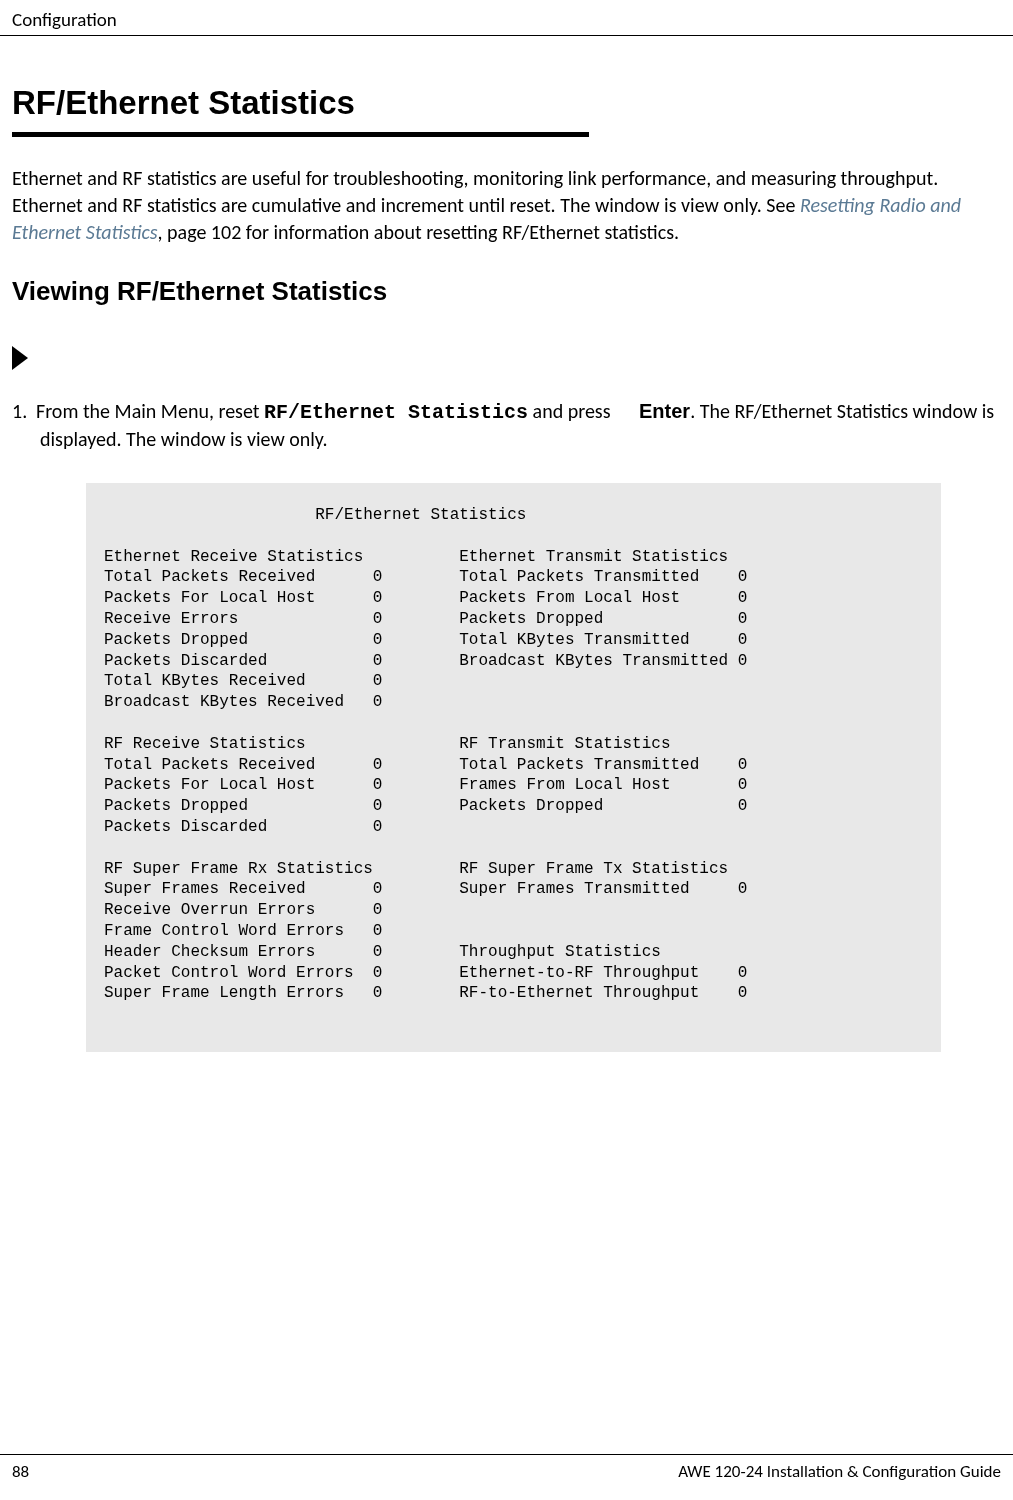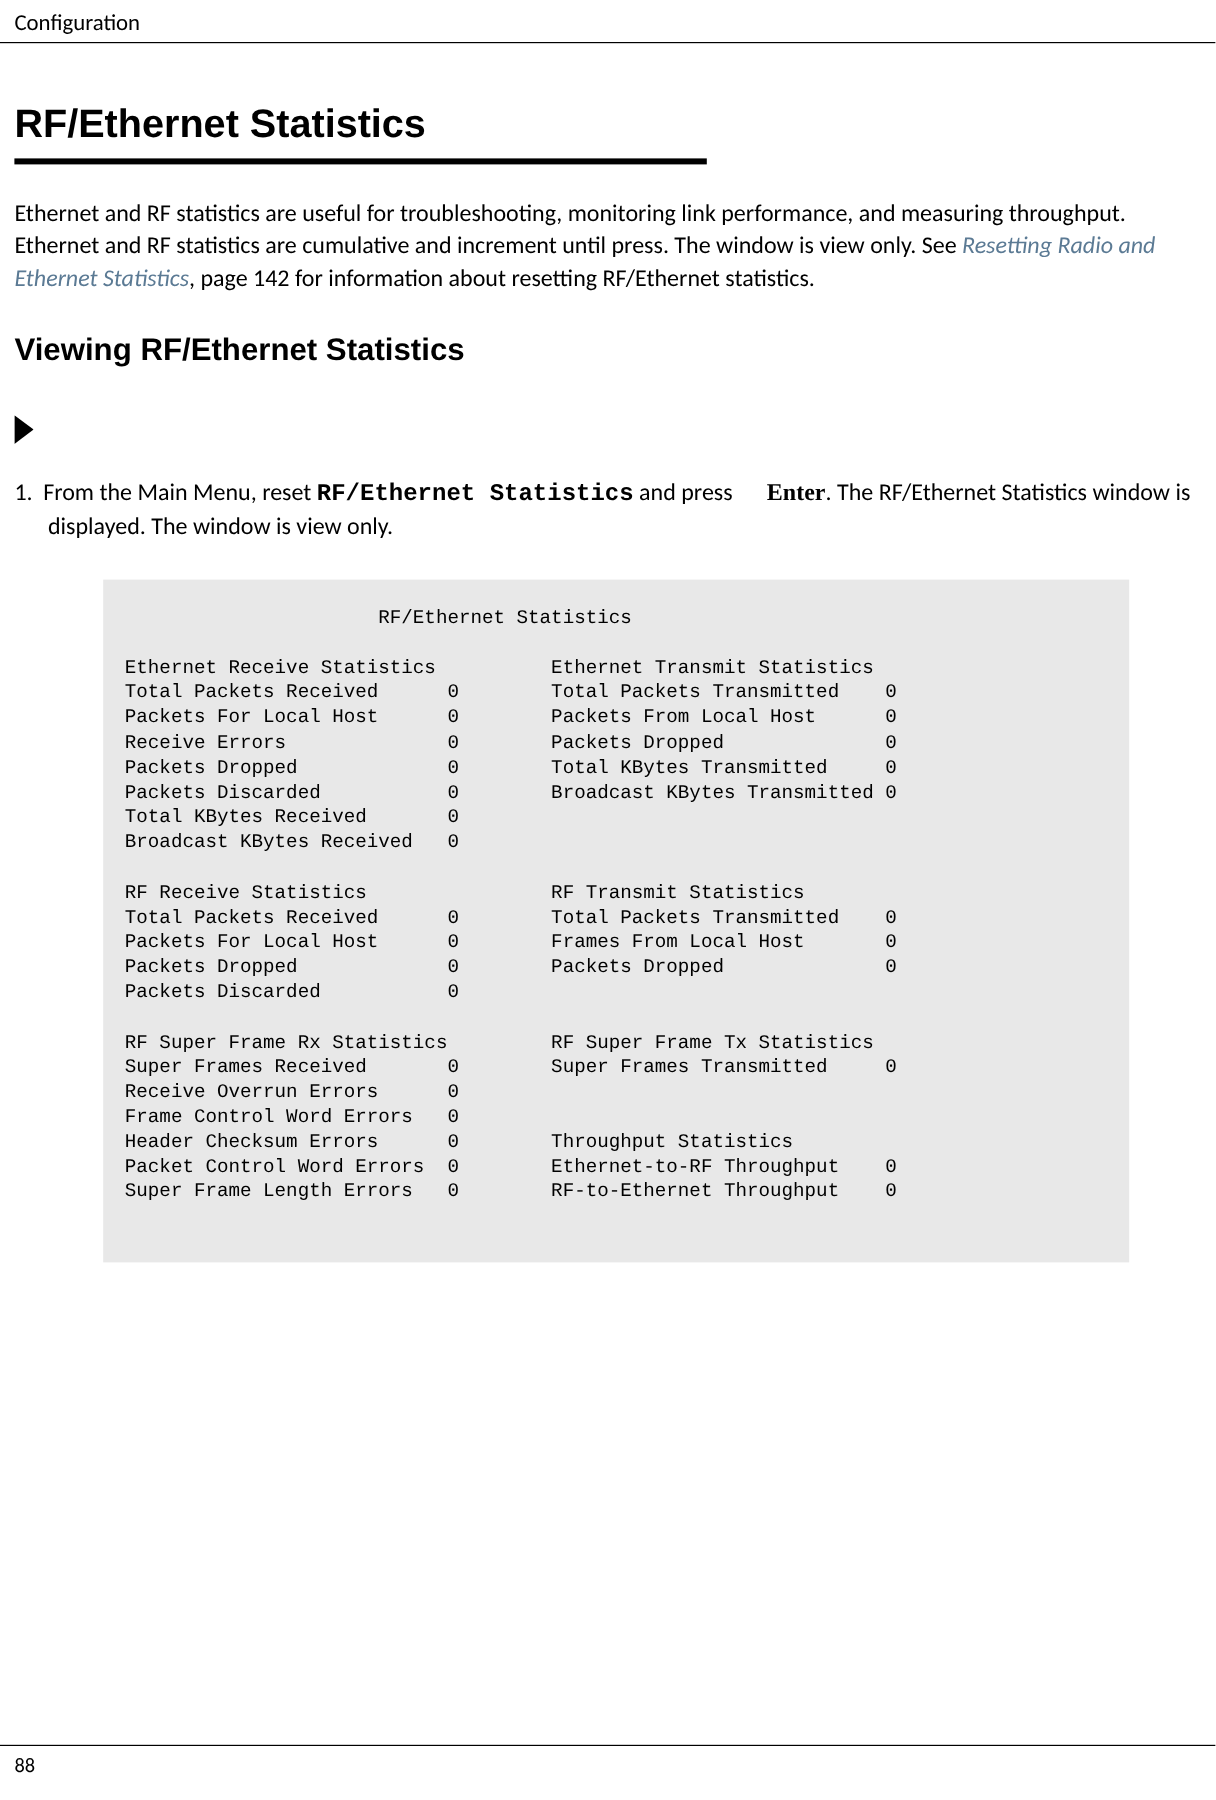--- a/index.html
+++ b/index.html
@@ -81,21 +81,21 @@
     .step-number {
       display: inline-block;
       width: 24px;
       margin-left: -28px;
     }
     .mono-bold {
       font-family: "Courier New", Courier, monospace;
       font-weight: bold;
     }
     .sans-bold {
-      font-family: Liberation Serif, serif;
+      font-family: Liberation Sans, sans-serif;
       font-weight: bold;
       padding-left: 24px;
     }
     .stats-box {
       background: #e8e8e8;
       font-family: "Courier New", Courier, monospace;
       font-size: 16px;
       line-height: 1.3;
       padding: 22px 18px 48px 18px;
       margin: 0 60px 0 74px;
@@ -118,21 +118,21 @@
 
 <div class="header-section">
   <div class="section-name">Configuration</div>
 </div>
 
 <div class="content">
   <h1 class="main-heading">RF/Ethernet Statistics</h1>
   <div class="heading-underline"></div>
 
   <p class="body-text">
-    <span>Ethernet and RF statistics are useful for troubleshooting, monitoring link performance, and measuring throughput. Ethernet and RF statistics are cumulative and increment until press. The window is view only. See </span><span class="italic-link">Resetting Radio and Ethernet Statistics</span><span>, page 142 for information about resetting RF/Ethernet statistics.</span>
+    <span>Ethernet and RF statistics are useful for troubleshooting, monitoring link performance, and measuring throughput. Ethernet and RF statistics are cumulative and increment until reset. The window is view only. See </span><span class="italic-link">Resetting Radio and Ethernet Statistics</span><span>, page 102 for information about resetting RF/Ethernet statistics.</span>
   </p>
 
   <h2 class="sub-heading">Viewing RF/Ethernet Statistics</h2>
 
   <div class="procedure-title">
     <svg class="arrow-icon" viewBox="0 0 16 24">
       <polygon points="0,0 16,12 0,24" fill="#000"></polygon>
     </svg>
   </div>
 
@@ -163,13 +163,14 @@
 Super Frames Received       0        Super Frames Transmitted     0
 Receive Overrun Errors      0
 Frame Control Word Errors   0
 Header Checksum Errors      0        Throughput Statistics
 Packet Control Word Errors  0        Ethernet-to-RF Throughput    0
 Super Frame Length Errors   0        RF-to-Ethernet Throughput    0</div>
 </div>
 
 <div class="footer">
   <span>88</span>
+  <span>AWE 120-24 Installation &amp; Configuration Guide</span>
 </div>
 
 </body></html>

